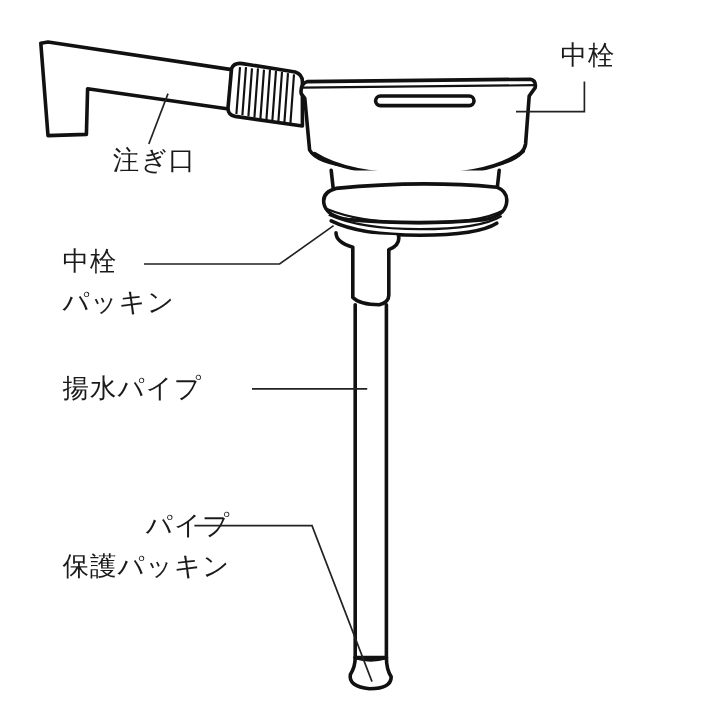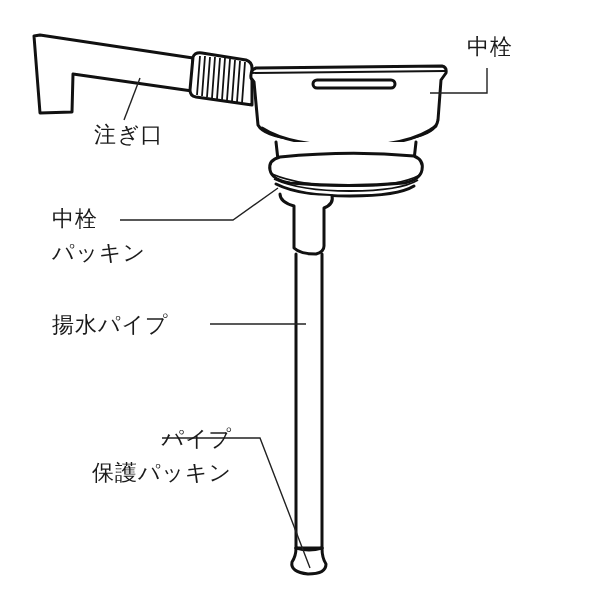--- a/index.html
+++ b/index.html
@@ -69,14 +69,14 @@
 </div>
 <div class="lbl" style="left:52px; top:204px;">
   <div>中栓</div>
   <div style="margin-top:4px;">パッキン</div>
 </div>
 <div class="lbl" style="left:52px; top:310px;">
   <span>揚水パイプ</span>
 </div>
 <div class="lbl" style="left:52px; top:424px;text-align:right;">
   <div>パイプ</div>
-  <div style="margin-top:4px;margin-left:40px;">保護パッキン</div>
+  <div style="margin-top:4px;">保護パッキン</div>
 </div>
 
 </body></html>

